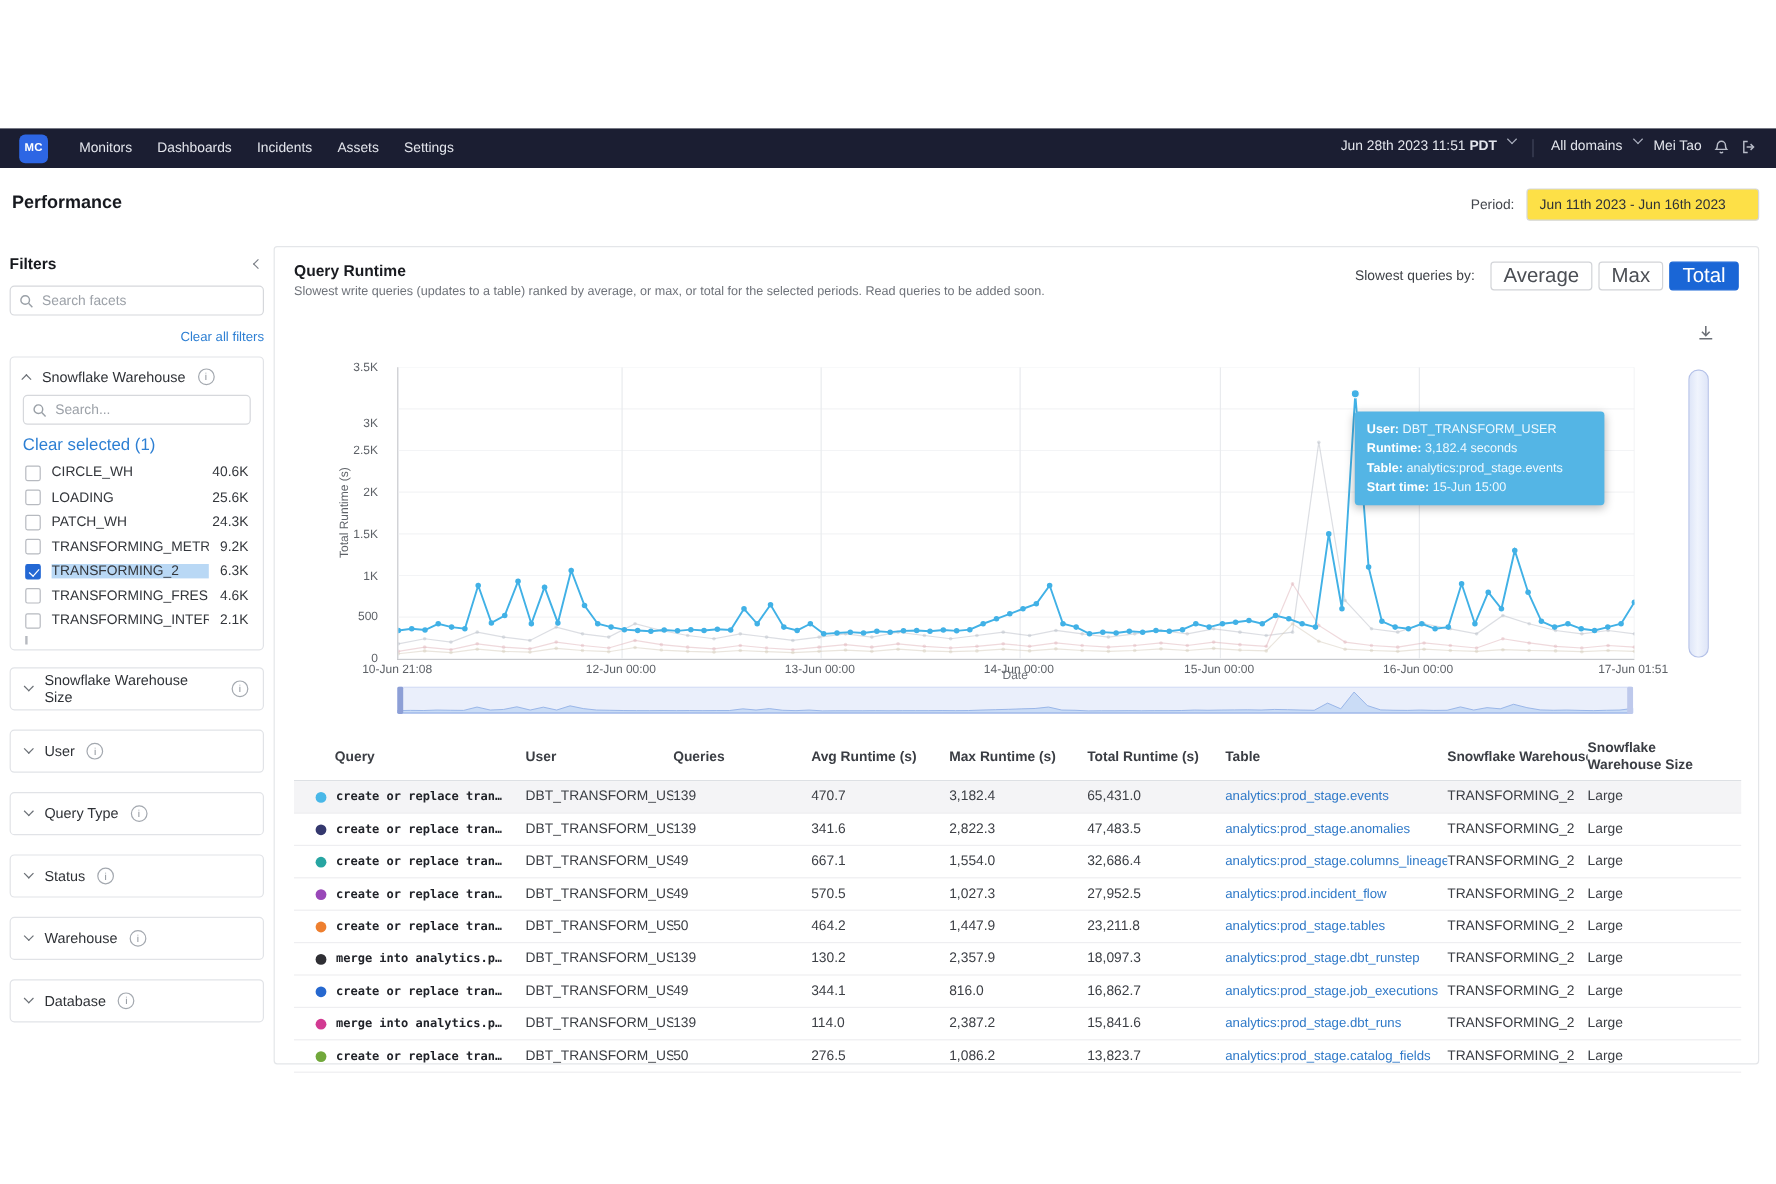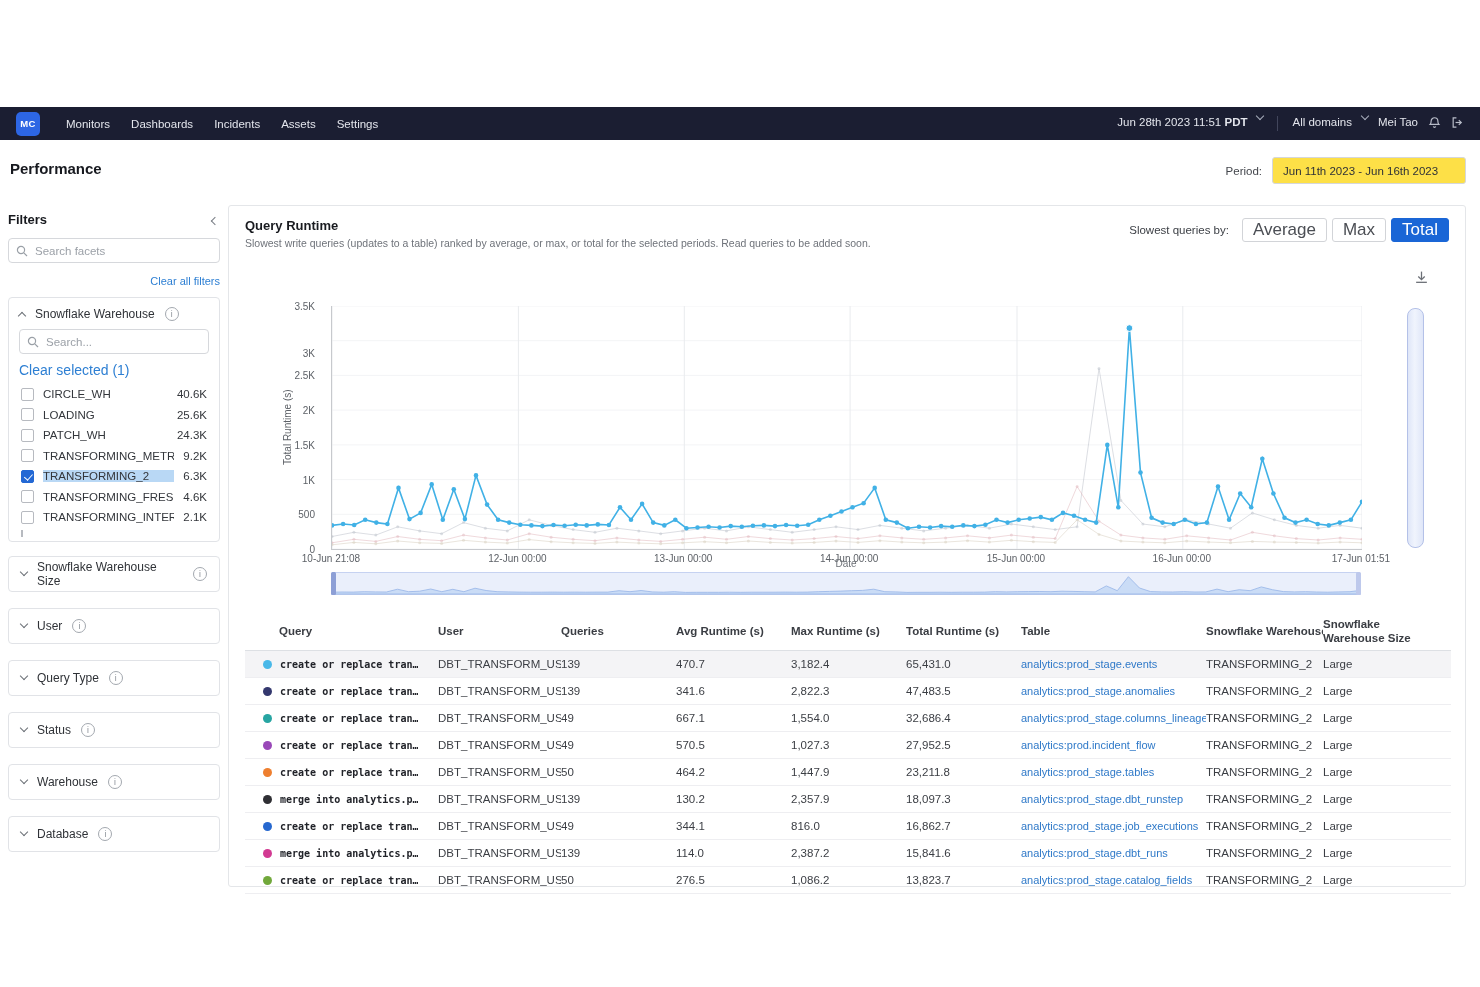--- a/index.html
+++ b/index.html
@@ -546,20 +546,26 @@
     <div class="date-label">Date</div>
     <div class="brush">
       <svg width="1030" height="23" viewBox="0 0 1030 23">
           <rect x="0.5" y="0.5" width="1029" height="22" fill="#eaeffb" stroke="#c6d2f1" rx="2"></rect>
           <path d="M0,22L0.0,20.2L11.1,20.0L22.2,20.1L33.2,19.7L44.3,19.9L55.4,20.0L66.5,17.2L77.5,19.7L88.6,19.2L99.7,17.0L110.8,19.7L121.8,17.3L132.9,19.7L144.0,16.2L155.1,18.5L166.1,19.7L177.2,19.9L188.3,20.1L199.4,20.2L210.4,20.2L221.5,20.1L232.6,20.2L243.7,20.1L254.7,20.2L265.8,20.1L276.9,20.1L288.0,18.7L299.0,19.7L310.1,18.5L321.2,19.9L332.3,20.2L343.3,19.7L354.4,20.4L365.5,20.3L376.6,20.3L387.6,20.3L398.7,20.2L409.8,20.3L420.9,20.2L431.9,20.2L443.0,20.2L454.1,20.1L465.2,20.2L476.2,20.1L487.3,19.7L498.4,19.4L509.5,19.1L520.5,18.7L531.6,18.4L542.7,17.2L553.8,19.7L564.8,19.9L575.9,20.4L587.0,20.3L598.1,20.3L609.1,20.2L620.2,20.3L631.3,20.2L642.4,20.2L653.4,20.1L664.5,19.7L675.6,19.9L686.7,19.7L697.7,19.6L708.8,19.5L719.9,19.7L731.0,19.2L742.0,19.4L753.1,19.7L764.2,19.9L775.3,13.9L786.3,18.7L797.4,4.7L808.5,16.0L819.6,19.6L830.6,19.9L841.7,20.0L852.8,19.7L863.9,20.0L874.9,19.9L886.0,17.1L897.1,19.7L908.2,17.7L919.2,18.7L930.3,14.9L941.4,17.7L952.5,19.6L963.5,19.9L974.6,19.7L985.7,20.0L996.8,20.2L1007.8,19.9L1018.9,19.7L1030.0,18.3L1030,22 Z" fill="#cadcf6" stroke="#96b4e7" stroke-width="0.8"></path>
           <rect x="0" y="0" width="5" height="23" rx="1.5" fill="#8d9fd6"></rect>
           <rect x="1025" y="0" width="5" height="23" rx="1.5" fill="#bec9ec"></rect>
         </svg>
     </div>
     <div class="vslider"></div>
+    <div class="tooltip">
+        <div class="tt-line"><b>User:</b> DBT_TRANSFORM_USER</div>
+        <div class="tt-line"><b>Runtime:</b> 3,182.4 seconds</div>
+        <div class="tt-line"><b>Table:</b> analytics:prod_stage.events</div>
+        <div class="tt-line"><b>Start time:</b> 15-Jun 15:00</div>
+      </div>
 
     <div class="tbl">
       <div class="tbl-header">
         <div class="c">Query</div>
         <div class="c">User</div>
         <div class="c">Queries</div>
         <div class="c">Avg Runtime (s)</div>
         <div class="c">Max Runtime (s)</div>
         <div class="c">Total Runtime (s)</div>
         <div class="c">Table</div>

